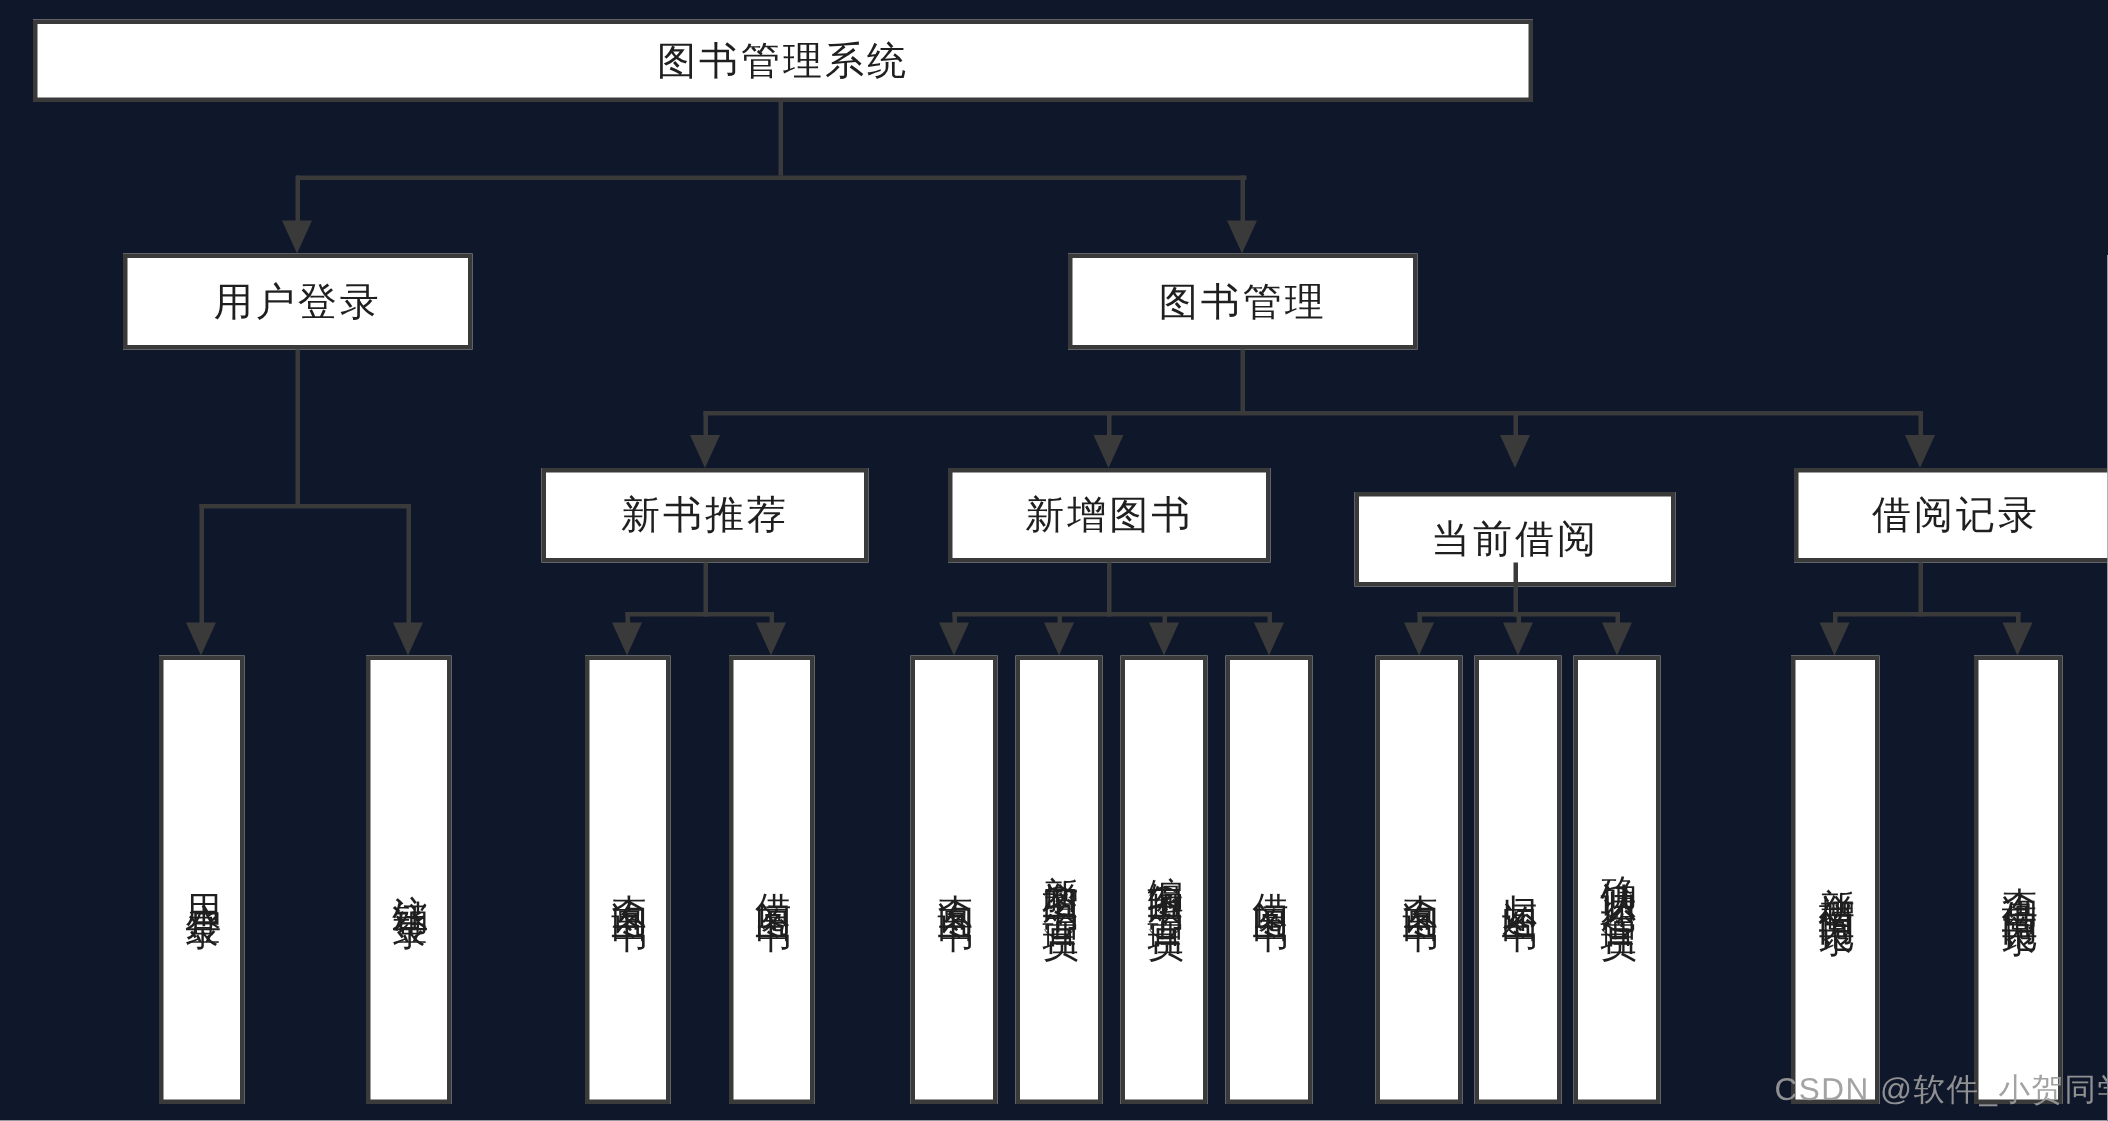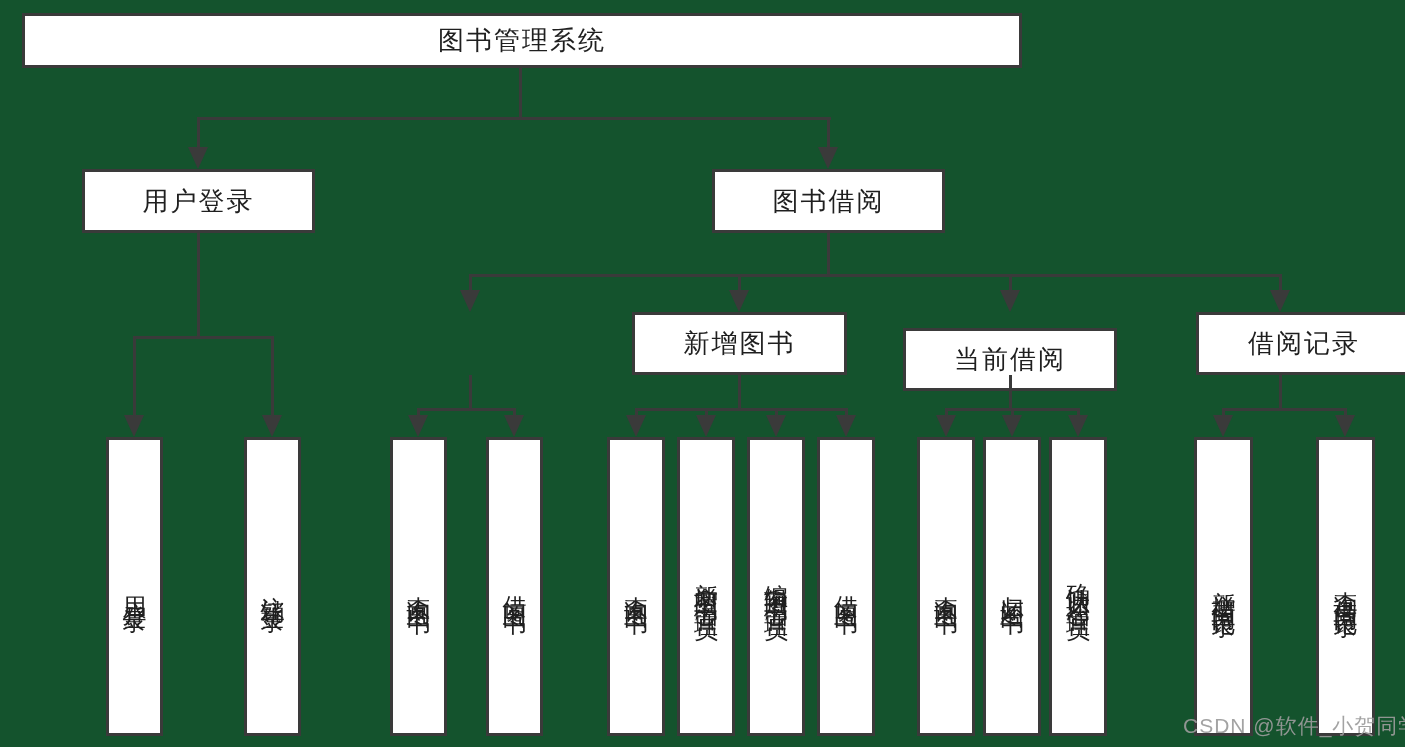--- a/index.html
+++ b/index.html
@@ -1,20 +1,20 @@
 <!DOCTYPE html>
 <html><head>
 <meta charset="utf-8">
 <style>
   html, body { margin: 0; padding: 0; background: #ffffff; }
   .canvas {
     position: relative;
     width: 1405px;
     height: 747px;
-    background: #14532d;
+    background: #0f172a;
     font-family: "Liberation Sans", "DejaVu Sans", sans-serif;
     overflow: hidden;
   }
   .box {
     position: absolute;
     box-sizing: border-box;
     border: 3px solid #3a3a3a;
     background: #ffffff;
     display: flex;
     align-items: center;
@@ -64,41 +64,44 @@
   <div class="hline" style="left:198px; top:117px; width:633px;"></div>
   <div class="vline" style="left:197px; top:117px; height:31px;"></div>
   <div class="arrow" style="left:188px; top:147px;"></div>
   <div class="vline" style="left:827px; top:117px; height:31px;"></div>
   <div class="arrow" style="left:818px; top:147px;"></div>
 
   <div class="box" style="left:82px; top:169px; width:233px; height:64px;">
     <span>用户登录</span>
   </div>
   <div class="box" style="left:712px; top:169px; width:233px; height:64px;">
-    <span>图书借阅</span>
+    <span>图书管理</span>
   </div>
 
   <div class="vline" style="left:197px; top:233px; height:105px;"></div>
   <div class="hline" style="left:133px; top:336px; width:141px;"></div>
   <div class="vline" style="left:133px; top:336px; height:80px;"></div>
   <div class="arrow" style="left:124px; top:415px;"></div>
   <div class="vline" style="left:271px; top:336px; height:80px;"></div>
   <div class="arrow" style="left:262px; top:415px;"></div>
 
   <div class="vline" style="left:827px; top:233px; height:43px;"></div>
   <div class="hline" style="left:469px; top:274px; width:813px;"></div>
   <div class="vline" style="left:469px; top:274px; height:18px;"></div>
   <div class="arrow" style="left:460px; top:290px;"></div>
   <div class="vline" style="left:738px; top:274px; height:18px;"></div>
   <div class="arrow" style="left:729px; top:290px;"></div>
   <div class="vline" style="left:1009px; top:274px; height:18px;"></div>
   <div class="arrow" style="left:1000px; top:290px;"></div>
   <div class="vline" style="left:1279px; top:274px; height:18px;"></div>
   <div class="arrow" style="left:1270px; top:290px;"></div>
 
+  <div class="box" style="left:361px; top:312px; width:218px; height:63px;">
+    <span>新书推荐</span>
+  </div>
   <div class="box" style="left:632px; top:312px; width:215px; height:63px;">
     <span>新增图书</span>
   </div>
   <div class="box" style="left:903px; top:328px; width:214px; height:63px;">
     <span>当前借阅</span>
   </div>
   <div class="box" style="left:1172px; top:312px; width:216px; height:63px;margin-left:24px;">
     <span>借阅记录</span>
   </div>
 

